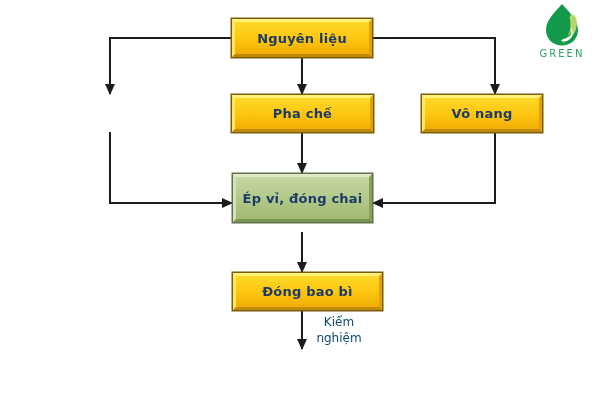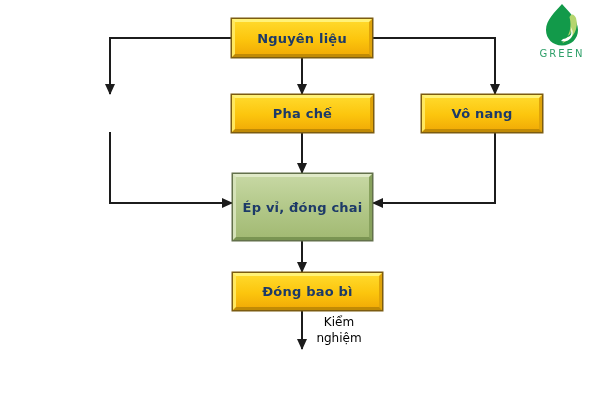--- a/index.html
+++ b/index.html
@@ -35,21 +35,21 @@
   }
   .node.green{
     background:linear-gradient(180deg,#c6d7a2 0%,#b1c787 55%,#a3ba74 100%);
     border-color:#e0eac8 #87a15d #7a9452 #d5e2b8;
     box-shadow:0 0 0 1.5px #63714b;
   }
   .edge-label{
     position:absolute;
     left:305px;top:315px;width:68px;
     font-size:12px;line-height:15.5px;
-    color:#000000;
+    color:#0c4a6e;
     text-align:center;
   }
   .logo{
     position:absolute;
     top:3px;right:7px;width:62px;
     display:flex;flex-direction:column;align-items:center;
   }
   .logo-text{
     font-size:10px;
     letter-spacing:2px;
@@ -81,21 +81,21 @@
     </g>
   </svg>
 
   <div class="node yellow" style="left:232px;top:19px;width:140px;height:38px;">Nguyên liệu</div>
 
 
   <div class="node yellow" style="left:232px;top:95px;width:141px;height:37px;">Pha chế</div>
 
   <div class="node yellow" style="left:422px;top:95px;width:120px;height:37px;">Vô nang</div>
 
-  <div class="node green" style="left:233px;top:174px;width:139px;height:66px;">Ép vỉ, đóng chai</div>
+  <div class="node green" style="left:233px;top:174px;width:139px;height:48px;">Ép vỉ, đóng chai</div>
 
   <div class="node yellow" style="left:233px;top:273px;width:149px;height:37px;">Đóng bao bì</div>
 
 
   <div class="edge-label">Kiểm nghiệm</div>
 
   <div class="logo">
     <svg width="40" height="44" viewBox="0 0 40 44">
       <path d="M20,1 C13,9 4,17 4,27 C4,36 11,42.5 20,42.5 C29,42.5 36,36 36,27 C36,17 27,9 20,1 Z" fill="#129a4a"></path>
       <path d="M34,15 C37,25 32,36 20,40 C28,33 30,24 27.5,14 C29.5,10 32,11 34,15 Z" fill="#b5d56e"></path>

